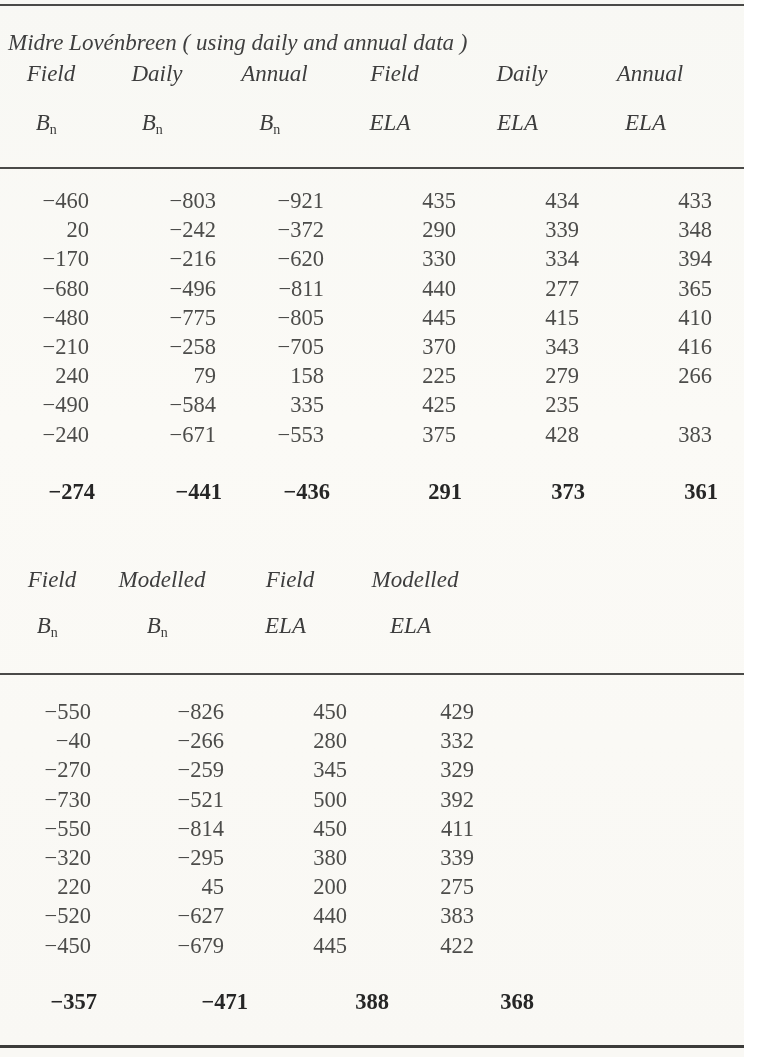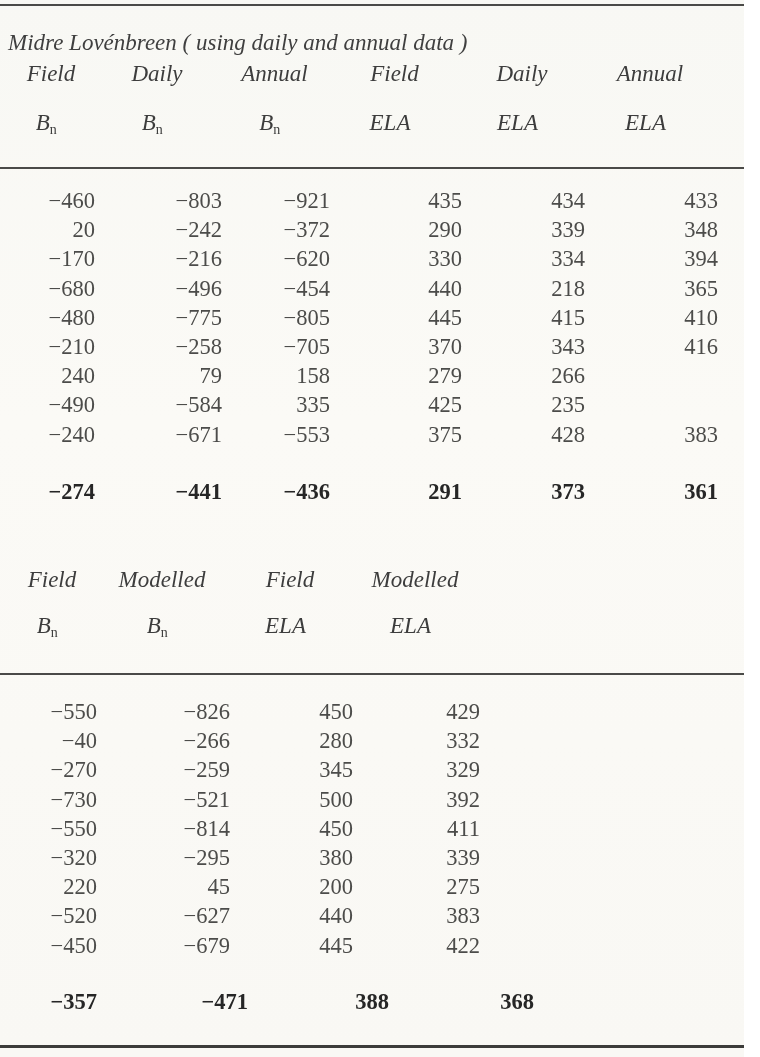--- a/index.html
+++ b/index.html
@@ -35,21 +35,21 @@
   .hrow .cell {
     text-align:center; font-style:italic; font-size:23px; line-height:27px;
     color:#3d3d3d; padding-right:3px; white-space:nowrap;
   }
   .hrow.sub-row .cell { padding-right:12px; }
   .sub { font-style:normal; font-size:14px; vertical-align:-4px; letter-spacing:0.5px; }
 
   .t1-h1 { top:60px; }  .t1-h2 { top:109px; }
   .t2-h1 { top:566px; } .t2-h2 { top:612px; }
 
-  .tbody { position:absolute; left:10px; }
+  .tbody { position:absolute; left:4px; }
   .t1-body { top:186px; } .t2-body { top:697px; }
   .tbody .trow { position:static; height:29.2px; }
   .cell.num {
     text-align:right; font-size:22.5px; line-height:29.2px; color:#4c4c4a;
     white-space:nowrap;
   }
   .total-row { font-weight:bold; }
   .total-row .cell.num { color:#262626; font-weight:bold; }
   .t1-total { top:477px; } .t2-total { top:987px;gap:18px; }
 </style>
@@ -103,23 +103,23 @@
         <div class="cell num">−170</div>
         <div class="cell num">−216</div>
         <div class="cell num">−620</div>
         <div class="cell num">330</div>
         <div class="cell num">334</div>
         <div class="cell num">394</div>
       </div>
       <div class="trow">
         <div class="cell num">−680</div>
         <div class="cell num">−496</div>
-        <div class="cell num">−454</div>
+        <div class="cell num">−811</div>
         <div class="cell num">440</div>
-        <div class="cell num">218</div>
+        <div class="cell num">277</div>
         <div class="cell num">365</div>
       </div>
       <div class="trow">
         <div class="cell num">−480</div>
         <div class="cell num">−775</div>
         <div class="cell num">−805</div>
         <div class="cell num">445</div>
         <div class="cell num">415</div>
         <div class="cell num">410</div>
       </div>
@@ -128,20 +128,21 @@
         <div class="cell num">−258</div>
         <div class="cell num">−705</div>
         <div class="cell num">370</div>
         <div class="cell num">343</div>
         <div class="cell num">416</div>
       </div>
       <div class="trow">
         <div class="cell num">240</div>
         <div class="cell num">79</div>
         <div class="cell num">158</div>
+        <div class="cell num">225</div>
         <div class="cell num">279</div>
         <div class="cell num">266</div>
       </div>
       <div class="trow">
         <div class="cell num">−490</div>
         <div class="cell num">−584</div>
         <div class="cell num">335</div>
         <div class="cell num">425</div>
         <div class="cell num">235</div>
       </div>

